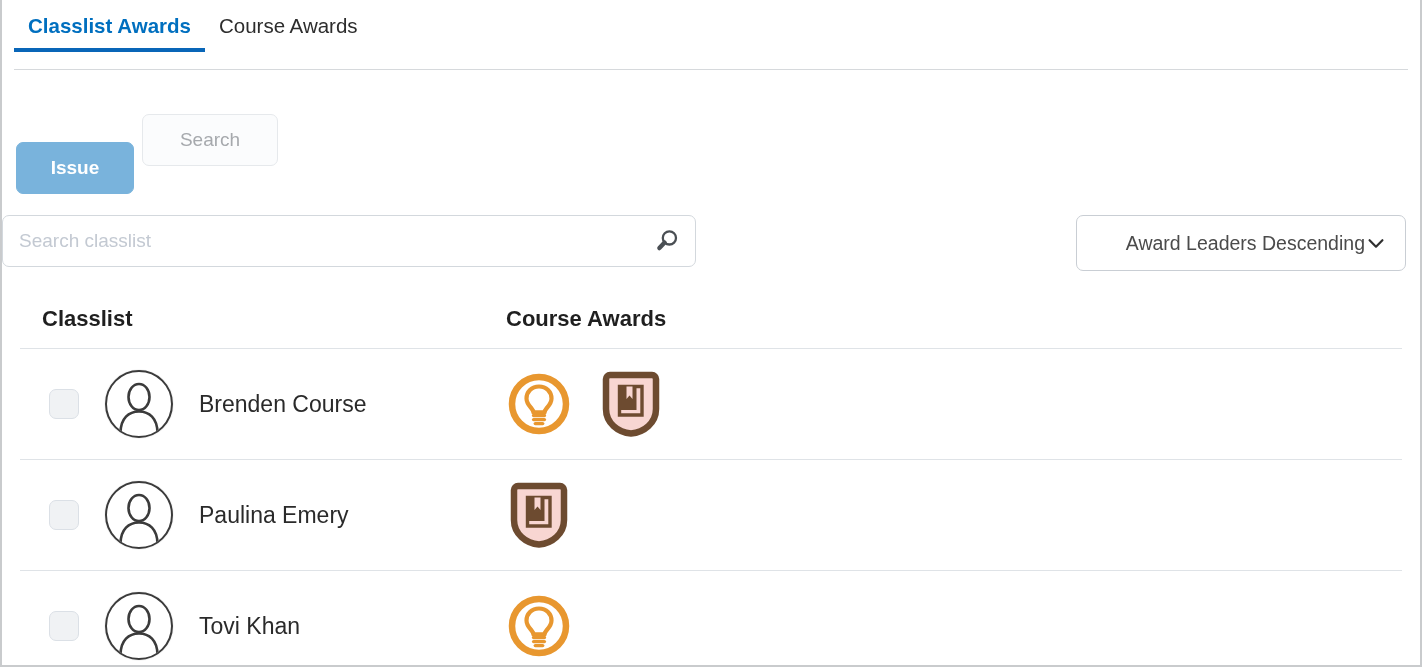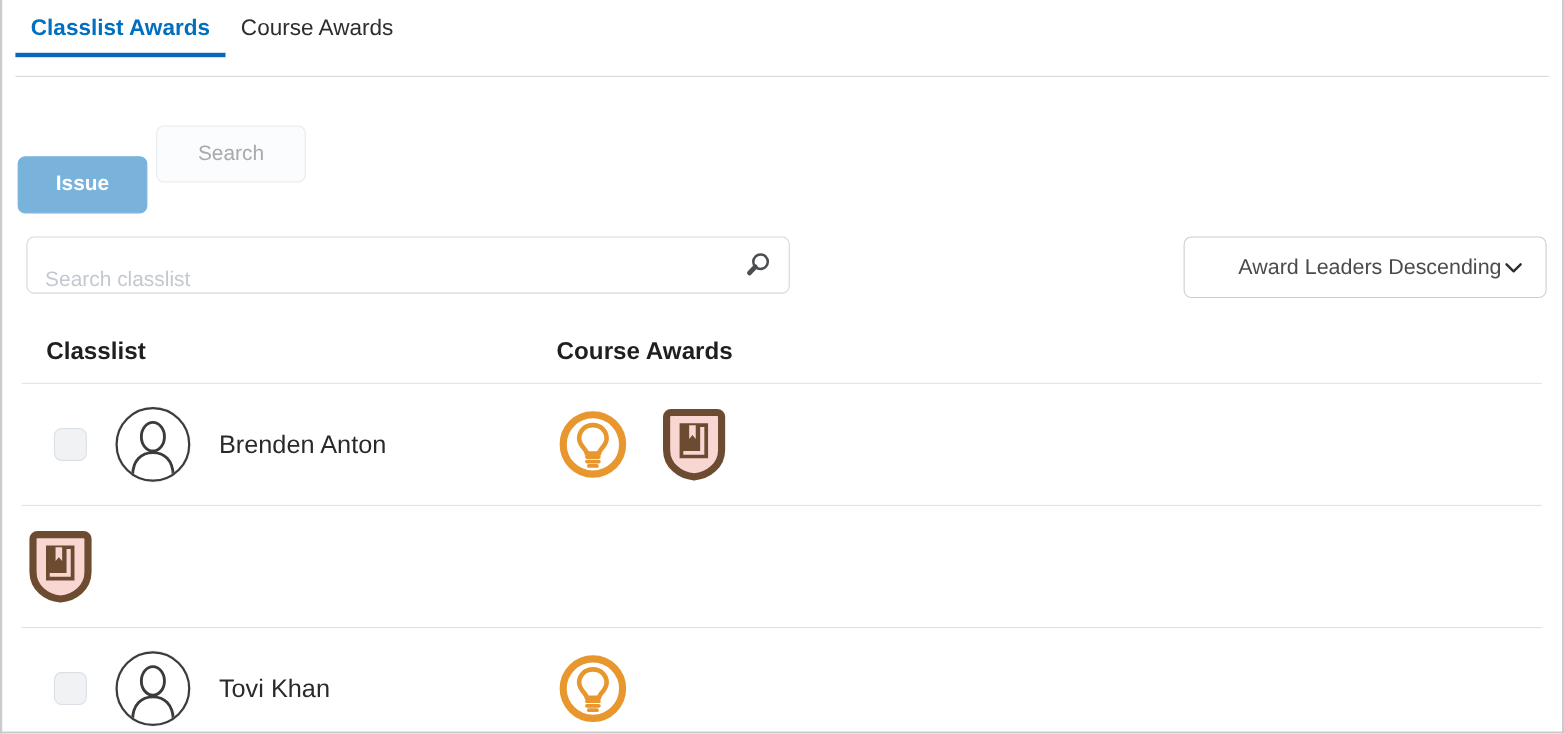--- a/index.html
+++ b/index.html
@@ -101,29 +101,29 @@
 
   
   .controls {
     position: relative;
     margin-top: 21px;
     padding: 0 14px;
     height: 52px;
   }
   .search-wrap {
     position: absolute;
-    left: 22px;
+    left: 0;
     top: 0;
     width: 694px;
     height: 52px;
     border: 1px solid #d3d8dd;
     border-radius: 7px;
     background: #ffffff;
     display: flex;
-    align-items: flex-end;
+    align-items: center;
   }
   .search-input {
     flex: 1;
     border: none;
     outline: none;
     background: transparent;
     font-family: "Liberation Sans", sans-serif;
     font-size: 19px;
     color: #3c3c3c;
     padding: 0 16px;
@@ -282,21 +282,21 @@
 
     <div class="row">
       <div class="cell-classlist">
         <div class="checkbox"></div>
         <div class="avatar">
           <svg width="64" height="64" viewBox="0 0 64 64">
             <ellipse cx="32" cy="25" rx="10.5" ry="13" fill="none" stroke="#3b3b3b" stroke-width="2.6"></ellipse>
             <path d="M13.5 61 C13.5 46 22 39.5 32 39.5 C42 39.5 50.5 46 50.5 61" fill="none" stroke="#3b3b3b" stroke-width="2.6"></path>
           </svg>
         </div>
-        <div class="name">Brenden Anton</div>
+        <div class="name">Brenden Course</div>
       </div>
       <div class="cell-awards">
         <svg class="badge" viewBox="0 0 66 70">
           <circle cx="33" cy="35" r="27" fill="none" stroke="#e8972f" stroke-width="6.5"></circle>
           <path d="M33 17.5 C25.6 17.5 20.5 23 20.5 29.5 C20.5 34 23 36.5 25.2 39 C26.6 40.6 27.4 41.8 27.4 43.4
                    L38.6 43.4 C38.6 41.8 39.4 40.6 40.8 39 C43 36.5 45.5 34 45.5 29.5 C45.5 23 40.4 17.5 33 17.5 Z" fill="none" stroke="#e8972f" stroke-width="4.2" stroke-linejoin="round"></path>
           <line x1="27.6" y1="46.5" x2="38.4" y2="46.5" stroke="#e8972f" stroke-width="3.4" stroke-linecap="round"></line>
           <line x1="27.6" y1="50.6" x2="38.4" y2="50.6" stroke="#e8972f" stroke-width="3.4" stroke-linecap="round"></line>
           <line x1="29.3" y1="54.6" x2="36.7" y2="54.6" stroke="#e8972f" stroke-width="3.4" stroke-linecap="round"></line>
         </svg>
@@ -304,20 +304,30 @@
           <path d="M8 10 C8 7.8 9.8 6 12 6 L54 6 C56.2 6 58 7.8 58 10 L58 40 C58 54 46 63.5 33 64.5
                    C20 63.5 8 54 8 40 Z" fill="#f8d6d2" stroke="#6d4b30" stroke-width="6.5" stroke-linejoin="round"></path>
           <path d="M21.5 17.5 L21.5 46 L44 46 L44 17.5 Z" fill="none" stroke="#6d4b30" stroke-width="3.4"></path>
           <path d="M21.5 17.5 L38.5 17.5 L38.5 41 L21.5 41 Z" fill="#6d4b30"></path>
           <path d="M28.5 17.5 L34.5 17.5 L34.5 30 L31.5 26.5 L28.5 30 Z" fill="#f8d6d2"></path>
         </svg>
       </div>
     </div>
 
     <div class="row">
+      <div class="cell-classlist">
+        <div class="checkbox"></div>
+        <div class="avatar">
+          <svg width="64" height="64" viewBox="0 0 64 64">
+            <ellipse cx="32" cy="25" rx="10.5" ry="13" fill="none" stroke="#3b3b3b" stroke-width="2.6"></ellipse>
+            <path d="M13.5 61 C13.5 46 22 39.5 32 39.5 C42 39.5 50.5 46 50.5 61" fill="none" stroke="#3b3b3b" stroke-width="2.6"></path>
+          </svg>
+        </div>
+        <div class="name">Paulina Emery</div>
+      </div>
       <div class="cell-awards">
         <svg class="badge" viewBox="0 0 66 70">
           <path d="M8 10 C8 7.8 9.8 6 12 6 L54 6 C56.2 6 58 7.8 58 10 L58 40 C58 54 46 63.5 33 64.5
                    C20 63.5 8 54 8 40 Z" fill="#f8d6d2" stroke="#6d4b30" stroke-width="6.5" stroke-linejoin="round"></path>
           <path d="M21.5 17.5 L21.5 46 L44 46 L44 17.5 Z" fill="none" stroke="#6d4b30" stroke-width="3.4"></path>
           <path d="M21.5 17.5 L38.5 17.5 L38.5 41 L21.5 41 Z" fill="#6d4b30"></path>
           <path d="M28.5 17.5 L34.5 17.5 L34.5 30 L31.5 26.5 L28.5 30 Z" fill="#f8d6d2"></path>
         </svg>
       </div>
     </div>

